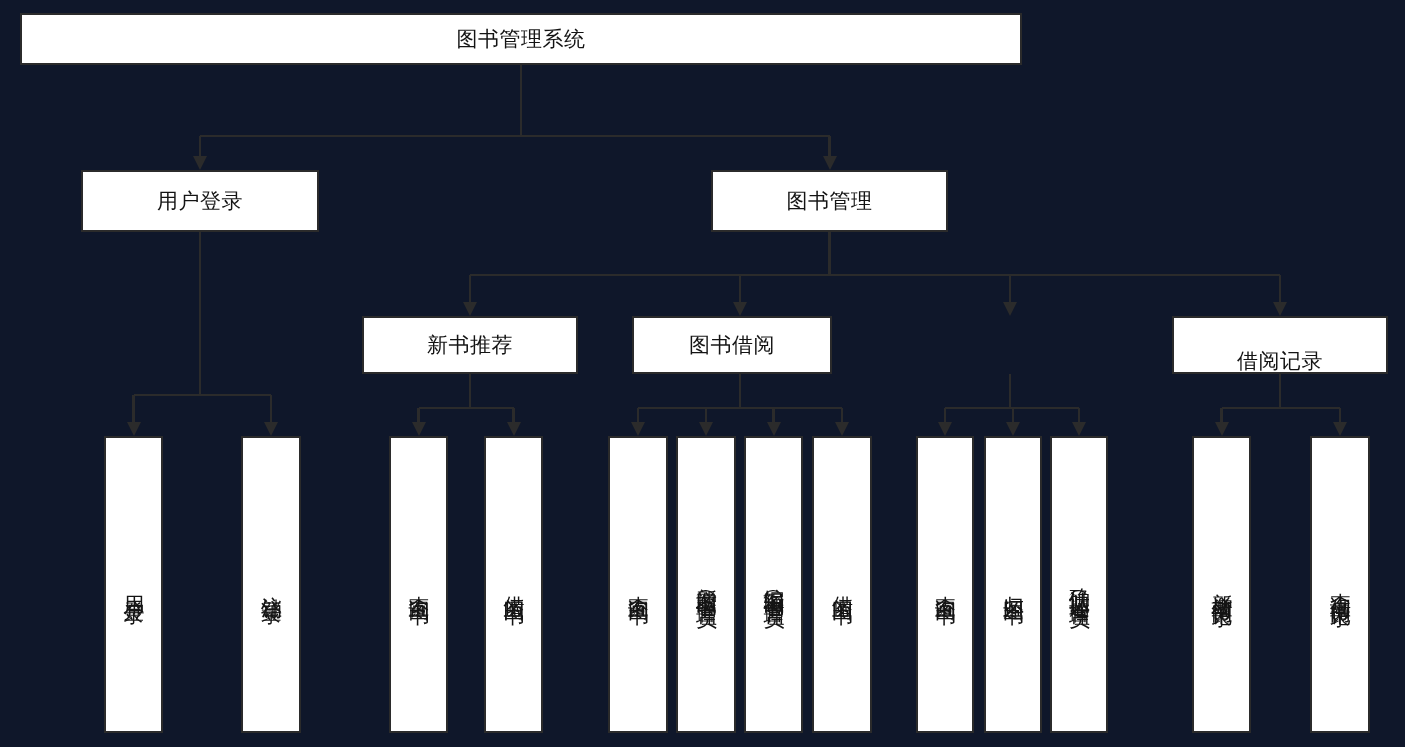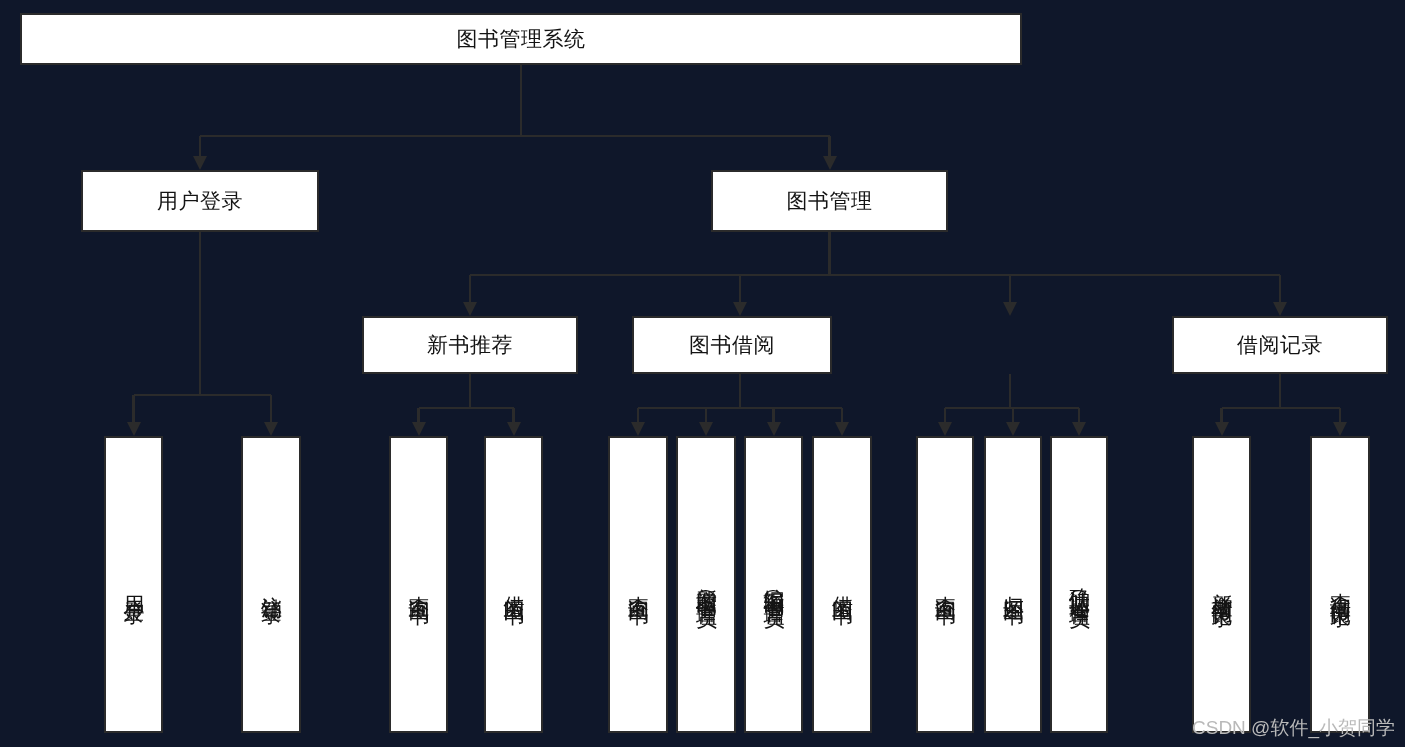--- a/index.html
+++ b/index.html
@@ -92,21 +92,21 @@
   <div class="node h" id="n-l3-0" style="left: 362px; top: 316px; width: 216px; height: 58px;">
     <span class="label">新书推荐</span>
   </div>
 
   <div class="node h" id="n-l2-1" style="left: 711px; top: 170px; width: 237px; height: 62px;">
     <span class="label">图书管理</span>
   </div>
   <div class="node h" id="n-l3-1" style="left: 632px; top: 316px; width: 200px; height: 58px;">
     <span class="label">图书借阅</span>
   </div>
-  <div class="node h" id="n-l3-3" style="left: 1172px; top: 316px; width: 216px; height: 58px;">
+  <div class="node h" id="n-l3-3" style="left: 1172px; top: 316px; width: 216px; height: 58px; align-items: flex-end;">
     <span class="label">借阅记录</span>
   </div>
 
   <div class="node v" id="n-leaf-0" style="left: 104px; top: 436px; width: 59px; height: 297px;">
     <span class="label">用户登录</span>
   </div>
   <div class="node v" id="n-leaf-1" style="left: 241px; top: 436px; width: 60px; height: 297px;">
     <span class="label">注销登录</span>
   </div>
   <div class="node v" id="n-leaf-2" style="left: 389px; top: 436px; width: 59px; height: 297px;">
@@ -191,15 +191,14 @@
       <div class="vline" style="left: 1077.75px; top: 408px; height: 15px;"></div>
       <div class="arrow" style="left: 1072px; top: 422px;"></div>
       <div class="vline" style="left: 1278.75px; top: 374px; height: 34px;"></div>
       <div class="hline" style="left: 1221.5px; top: 406.75px; width: 118.5px;"></div>
       <div class="vline" style="left: 1220.25px; top: 408px; height: 15px;"></div>
       <div class="arrow" style="left: 1214.5px; top: 422px;"></div>
       <div class="vline" style="left: 1338.75px; top: 408px; height: 15px;"></div>
       <div class="arrow" style="left: 1333px; top: 422px;"></div>
     </div>
 
-  <div id="watermark" style="left: 1192px; top: 715px;">CSDN @软件_小贺同学</div>
 
 </div>
 
 </body></html>

